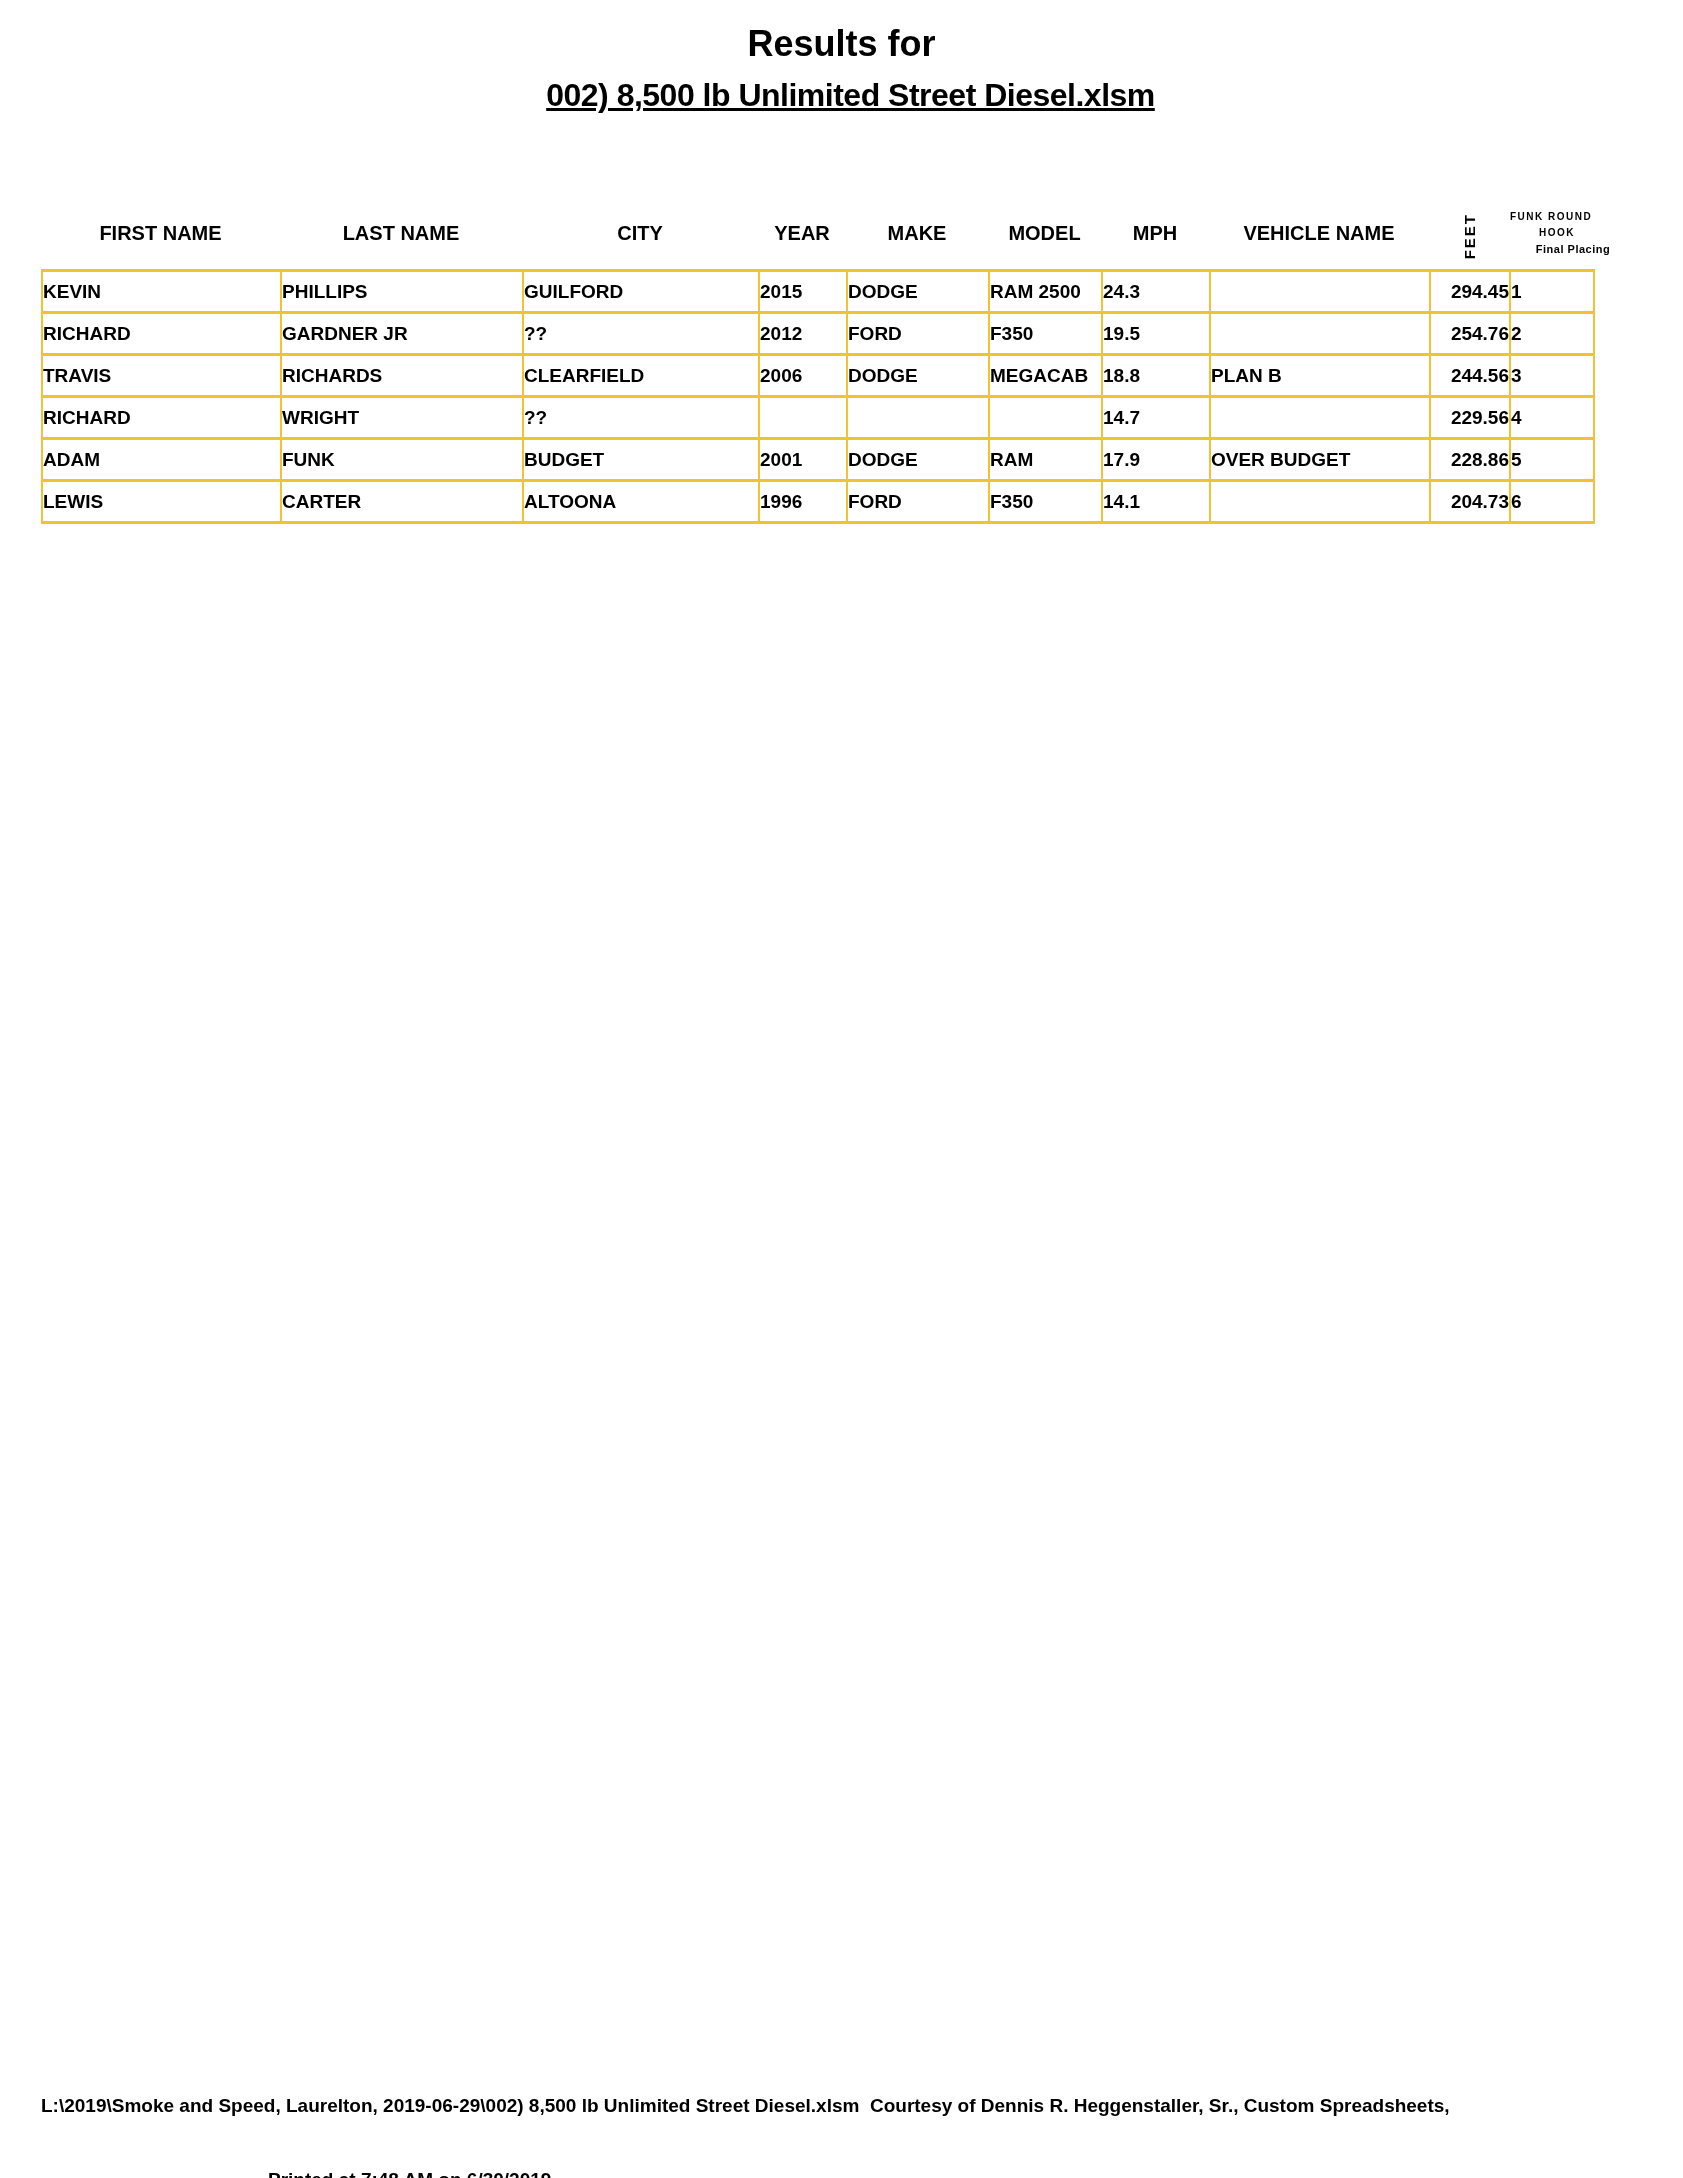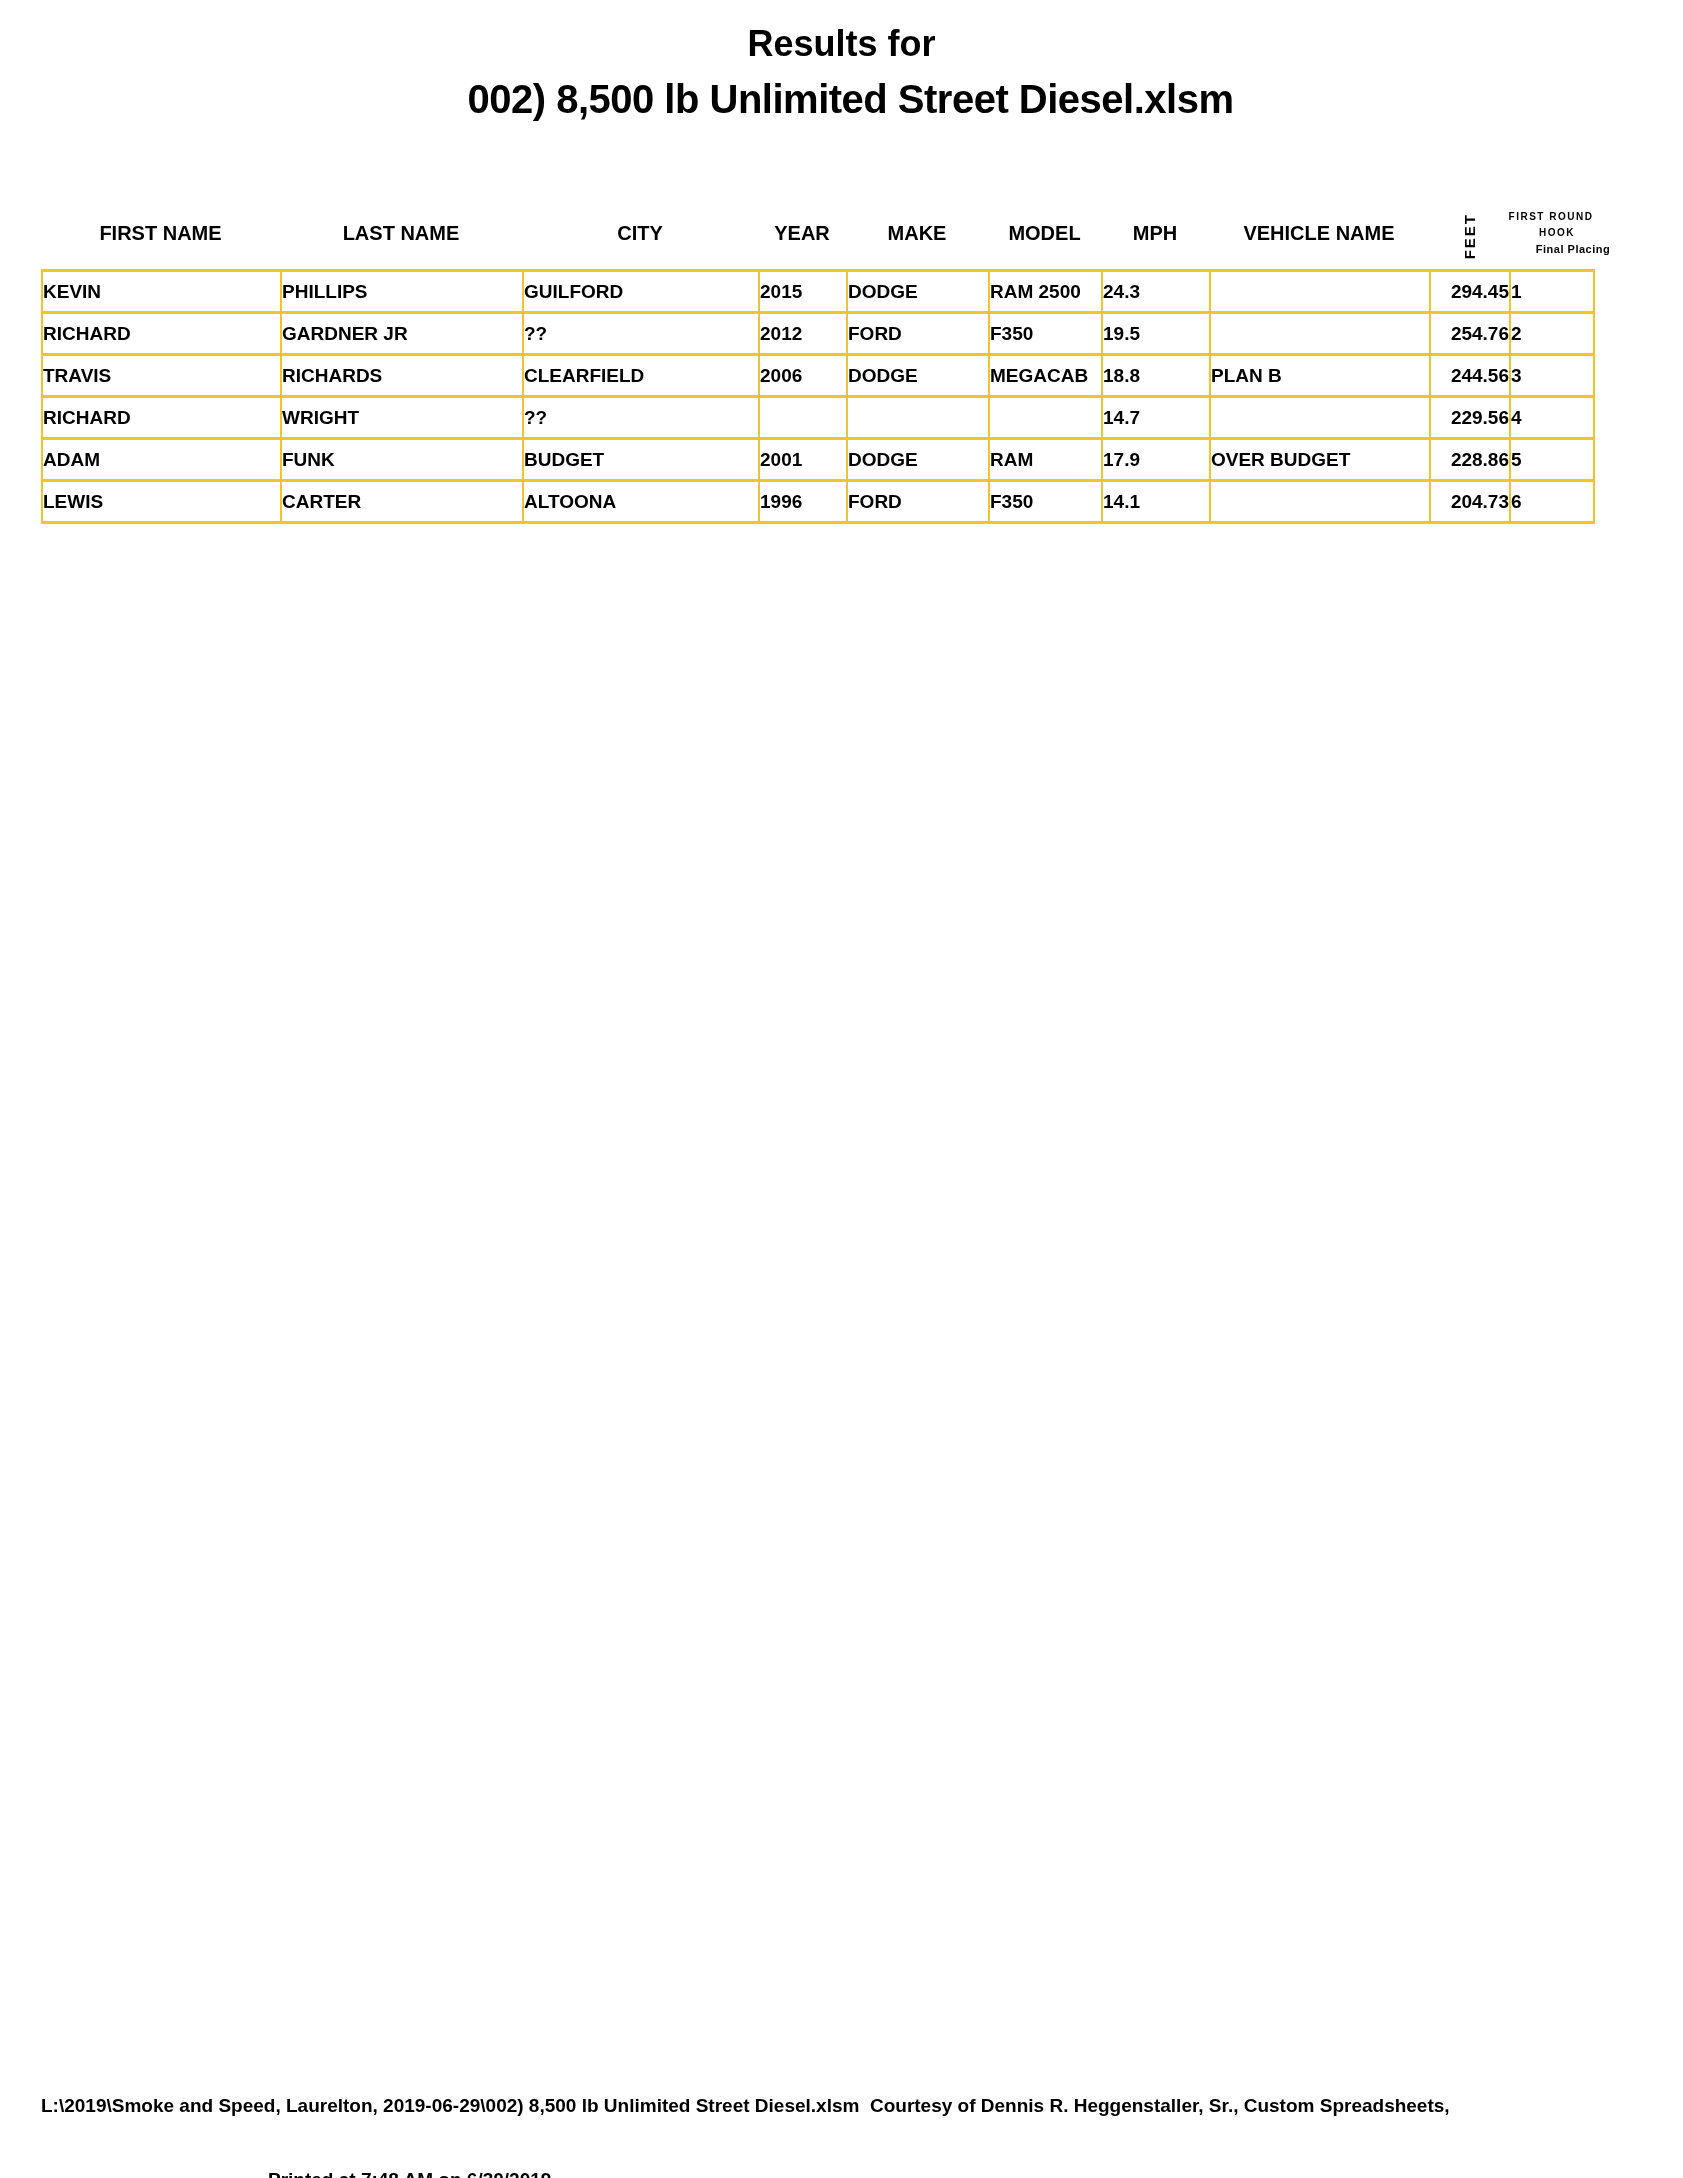--- a/index.html
+++ b/index.html
@@ -7,21 +7,21 @@
     margin: 0; padding: 0;
     width: 1683px; height: 2178px;
     background: #ffffff;
     font-family: "Liberation Sans", sans-serif;
     font-weight: bold;
     color: #000000;
     position: relative;
   }
   .title-block { padding-top: 23px; text-align: center; width: 1683px; }
   .page-title { font-size: 36px; letter-spacing: 0px; margin: 0; }
-  .page-subtitle { font-size: 40px; margin: 12px 0 0 18px; letter-spacing: -0.5px; }
+  .page-subtitle { font-size: 32px; margin: 12px 0 0 18px; letter-spacing: -0.5px; text-decoration: underline; }
 
   .table-wrap { position: absolute; left: 41px; top: 190px; width: 1550px; }
 
   .thead {
     display: grid;
     grid-template-columns: 239px 242px 236px 88px 142px 113px 108px 220px 80px 84px;
     height: 79px;
     align-items: end;
   }
   .th {
@@ -90,21 +90,21 @@
     <div class="th">CITY</div>
     <div class="th">YEAR</div>
     <div class="th">MAKE</div>
     <div class="th">MODEL</div>
     <div class="th">MPH</div>
     <div class="th">VEHICLE NAME</div>
     <div class="th-feet-cell">
       <span class="th-feet">FEET</span>
     </div>
     <div class="th-hook-cell">
-      <span class="hook-l1">FIRST ROUND</span>
+      <span class="hook-l1">FUNK ROUND</span>
       <span class="hook-l2">HOOK</span>
       <span class="hook-l3">Final Placing</span>
     </div>
   </div>
 
   <table class="results">
     <colgroup>
       <col style="width:239px">
         <col style="width:242px">
         <col style="width:236px">

